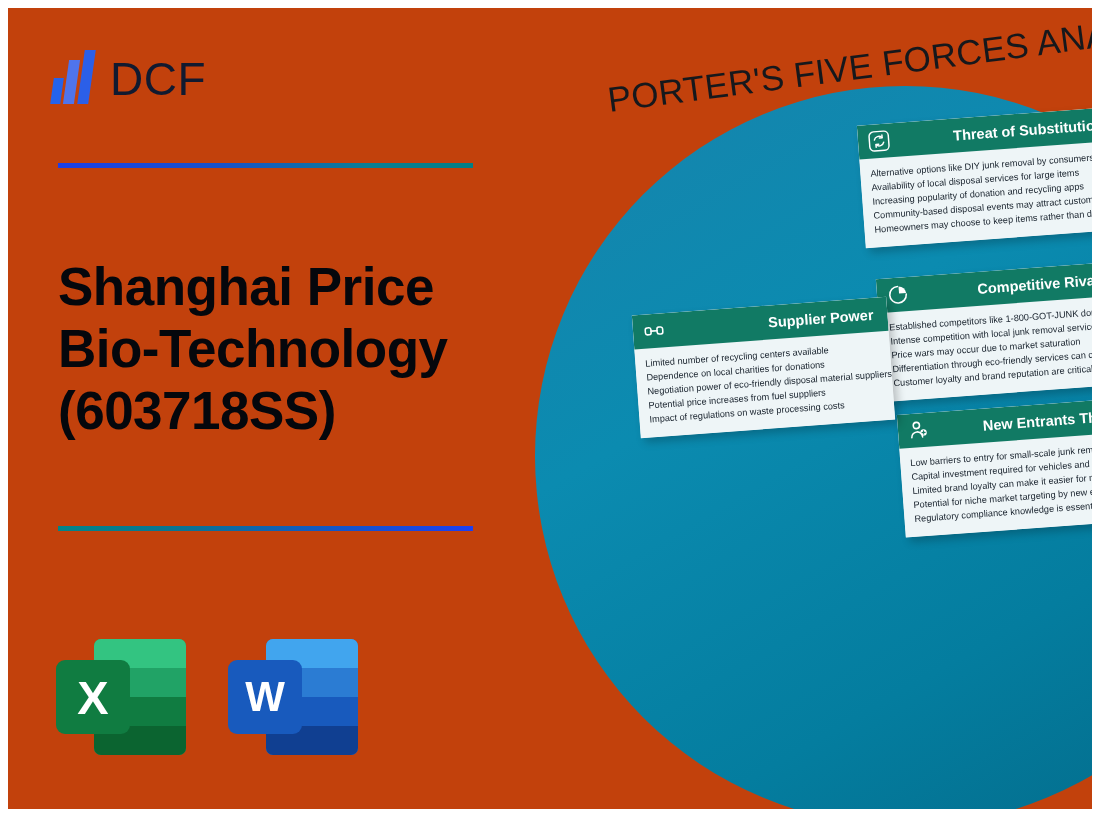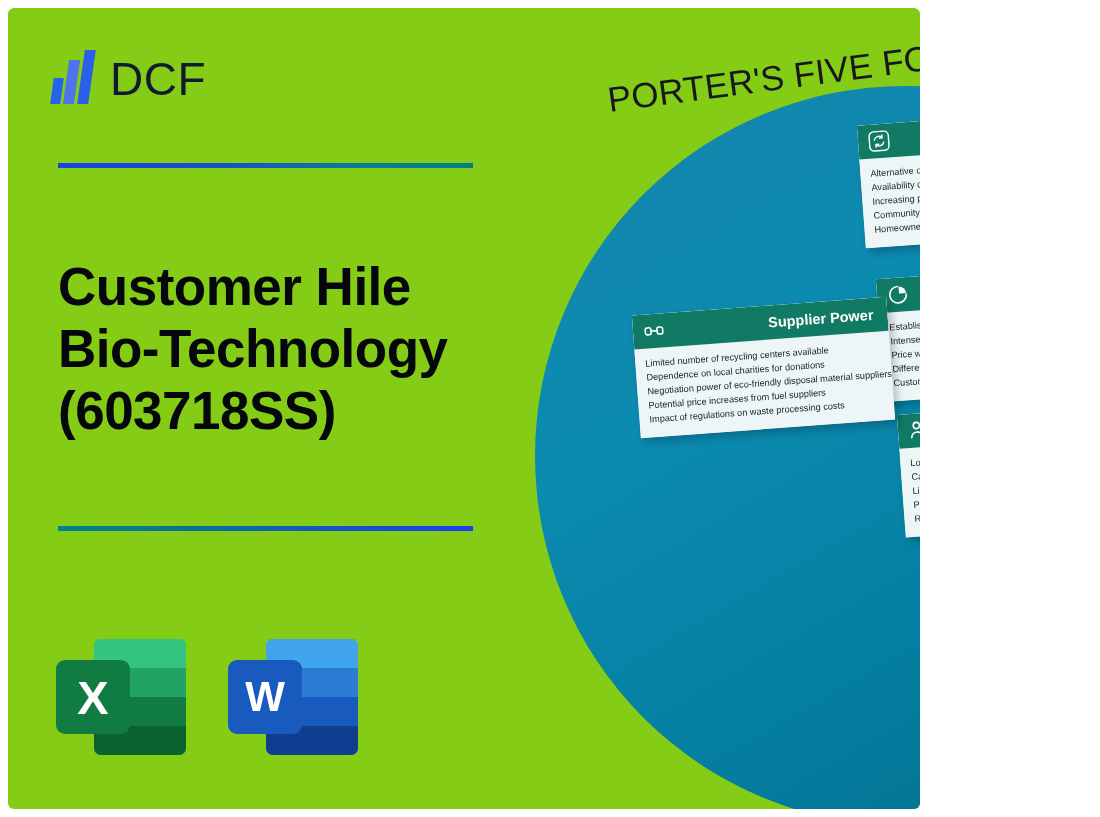--- a/index.html
+++ b/index.html
@@ -12,25 +12,24 @@
     width: 1100px;
     height: 817px;
     background: #ffffff;
     overflow: hidden;
     font-family: "Liberation Sans", sans-serif;
   }
   #canvas {
     position: absolute;
     left: 8px;
     top: 8px;
-    width: 912px;
+    width: 1084px;
     height: 801px;
-    background: #84cc16;
+    background: #c2410c;
     overflow: hidden;
-    border-radius: 6px;
   }
 
   
   .bg-circle {
     position: absolute;
     left: 527px;
     top: 78px;
     width: 740px;
     height: 740px;
     border-radius: 50%;
@@ -217,21 +216,21 @@
       <div class="logo-mark">
         <i class="b1"></i>
           <i class="b2"></i>
           <i class="b3"></i>
       </div>
       <div class="logo-text">DCF</div>
     </div>
 
     <div class="rule top"></div>
 
-    <div class="company-title">Customer Hile Bio-Technology (603718SS)</div>
+    <div class="company-title">Shanghai Price Bio-Technology (603718SS)</div>
 
     <div class="rule bottom"></div>
 
     <div class="office-icons">
       <div class="office-ico">
         <div class="xl-sheet">
           <span class="r1"></span>
             <span class="r2"></span>
             <span class="r3"></span>
             <span class="r4"></span>

